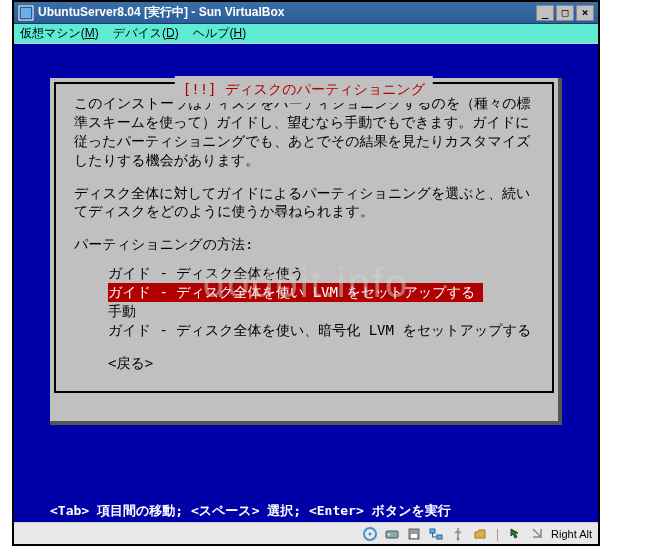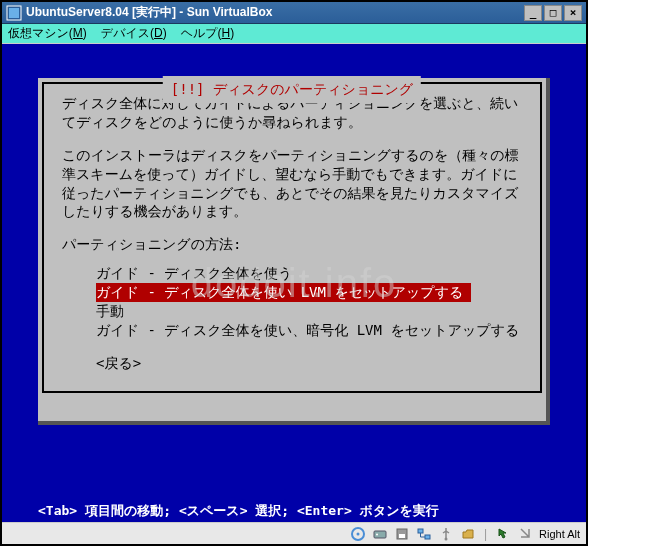--- a/index.html
+++ b/index.html
@@ -1,18 +1,18 @@
 <!DOCTYPE html>
 <html><head>
 <meta charset="utf-8">
 <style>
 * { margin: 0; padding: 0; box-sizing: border-box; }
 body { font-family: sans-serif; background: #fff; width: 648px; height: 546px; overflow: hidden; }
 
-.window { width: 588px; height: 546px; border: 2px solid #000; display: flex; flex-direction: column; }
+.window { width: 588px; height: 546px; border: 2px solid #000; display: flex; flex-direction: column; margin-left: 12px; }
 
 .titlebar { background: linear-gradient(to bottom, #3a6ea5, #2b5e99); color: #fff; height: 22px; display: flex; align-items: center; padding: 0 4px; font-size: 12px; font-weight: bold; border-bottom: 1px solid #1a3a5e; }
 .titlebar-icon { width: 16px; height: 16px; margin-right: 4px; display: inline-flex; align-items: center; justify-content: center; }
 .titlebar-title { flex: 1; }
 .titlebar-btns { display: flex; gap: 2px; }
 .tbtn { width: 18px; height: 16px; background: #c0c0c0; border: 1px solid #888; display: flex; align-items: center; justify-content: center; font-size: 11px; font-family: monospace; color: #000; cursor: pointer; }
 
 .menubar { background: #5eead4; height: 20px; display: flex; align-items: center; padding: 0 6px; font-size: 12px; border-bottom: 1px solid #ccc; }
 .menu-item { margin-right: 14px; cursor: pointer; }
 .menu-item u { text-decoration: underline; }
@@ -68,22 +68,22 @@
   </div>
 
   <div class="screen">
 
     <div class="dialog">
       <div class="dialog-inner">
         <div class="dialog-title-wrap">
           <div class="dialog-title">[!!] ディスクのパーティショニング</div>
         </div>
 
+        <div class="para">このインストーラはディスクをパーティショニングするのを（種々の標準スキームを使って）ガイドし、望むなら手動でもできます。ガイドに従ったパーティショニングでも、あとでその結果を見たりカスタマイズしたりする機会があります。</div>
         <div class="para">ディスク全体に対してガイドによるパーティショニングを選ぶと、続いてディスクをどのように使うか尋ねられます。</div>
-        <div class="para">このインストーラはディスクをパーティショニングするのを（種々の標準スキームを使って）ガイドし、望むなら手動でもできます。ガイドに従ったパーティショニングでも、あとでその結果を見たりカスタマイズしたりする機会があります。</div>
         <div class="prompt">パーティショニングの方法:</div>
 
         <div class="opts">
           <div class="opt">ガイド - ディスク全体を使う</div>
           <div><span class="opt sel">ガイド - ディスク全体を使い LVM をセットアップする</span></div>
           <div class="opt">手動</div>
           <div class="opt">ガイド - ディスク全体を使い、暗号化 LVM をセットアップする</div>
         </div>
 
         <div class="back">&lt;戻る&gt;</div>

